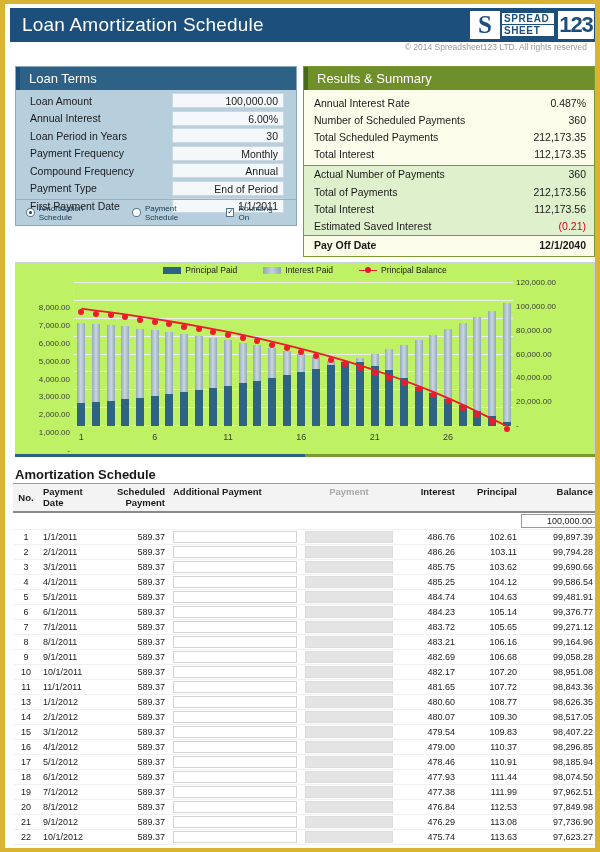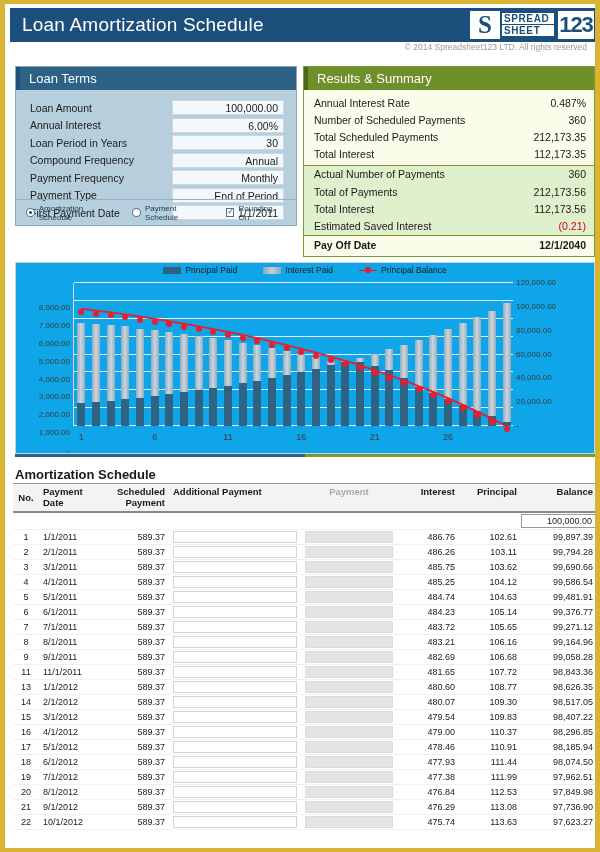--- a/index.html
+++ b/index.html
@@ -73,21 +73,21 @@
     width: 282px; height: 160px;
     background: #b7cfdd;
     border: 1px solid #8aa9bc;
   }
   .panel-loan .panel-head {
     height: 23px; background: #2e6186;
     color: #ffffff; font-size: 13px;
     padding-left: 9px; line-height: 23px;
     border-left: 4px solid #1d4f7c;
   }
-  .terms { padding: 9px 12px 0 14px; }
+  .terms { padding: 2px 12px 0 14px; }
   .term-row {
     display: flex; align-items: center;
     height: 17.5px; font-size: 10.5px; color: #1a1a1a;
   }
   .term-label { flex: 1; }
   .term-value {
     width: 112px; background: #f4f8fb;
     border: 1px solid #c9d8e2;
     text-align: right; padding-right: 5px;
     height: 15px; line-height: 15px; font-size: 10.5px;
@@ -143,21 +143,21 @@
   .grp-a { background: #fbfce9; padding-top: 4px; padding-bottom: 2px; }
   .grp-b { background: #dff0cd; border-top: 1px solid #7b9b31; border-bottom: 1px solid #7b9b31; }
   .grp-c { background: #fbfce9; }
   .grp-c .res-row { font-weight: bold; height: 18px; }
   .neg { color: #d0021b; }
 
   
   .chart-box {
     position: absolute; left: 10px; top: 258px;
     width: 580px; height: 192px;
-    background: #0ea5e9;
+    background: #bef264;
     border: 1px solid #c6d3dd;
   }
   .chart-underline {
     position: absolute; left: 10px; top: 450px;
     width: 580px; height: 3px;
     background: linear-gradient(to right, #2e6186 0 50%, #7b9b31 50% 100%);
   }
   .legend {
     position: absolute; top: 2px; left: 0; width: 100%;
     display: flex; justify-content: center; gap: 26px;
@@ -290,26 +290,26 @@
         </div>
         <div class="term-row">
           <div class="term-label">Annual Interest</div>
           <div class="term-value">6.00%</div>
         </div>
         <div class="term-row">
           <div class="term-label">Loan Period in Years</div>
           <div class="term-value">30</div>
         </div>
         <div class="term-row">
+          <div class="term-label">Payment Frequency</div>
+          <div class="term-value">Monthly</div>
+        </div>
+        <div class="term-row">
           <div class="term-label">Compound Frequency</div>
           <div class="term-value">Annual</div>
-        </div>
-        <div class="term-row">
-          <div class="term-label">Payment Frequency</div>
-          <div class="term-value">Monthly</div>
         </div>
         <div class="term-row">
           <div class="term-label">Payment Type</div>
           <div class="term-value">End of Period</div>
         </div>
         <div class="term-row">
           <div class="term-label">First Payment Date</div>
           <div class="term-value">1/1/2011</div>
         </div>
       </div>
@@ -728,20 +728,34 @@
             <div class="cell-input"></div>
           </td>
           <td class="c-pay">
             <div class="cell-gray"></div>
           </td>
           <td class="c-num">482.69</td>
           <td class="c-num">106.68</td>
           <td class="c-num">99,058.28</td>
         </tr>
         <tr>
+          <td class="c-no">10</td>
+          <td class="c-date">10/1/2011</td>
+          <td class="c-num">589.37</td>
+          <td class="c-addl">
+            <div class="cell-input"></div>
+          </td>
+          <td class="c-pay">
+            <div class="cell-gray"></div>
+          </td>
+          <td class="c-num">482.17</td>
+          <td class="c-num">107.20</td>
+          <td class="c-num">98,951.08</td>
+        </tr>
+        <tr>
           <td class="c-no">11</td>
           <td class="c-date">11/1/2011</td>
           <td class="c-num">589.37</td>
           <td class="c-addl">
             <div class="cell-input"></div>
           </td>
           <td class="c-pay">
             <div class="cell-gray"></div>
           </td>
           <td class="c-num">481.65</td>

